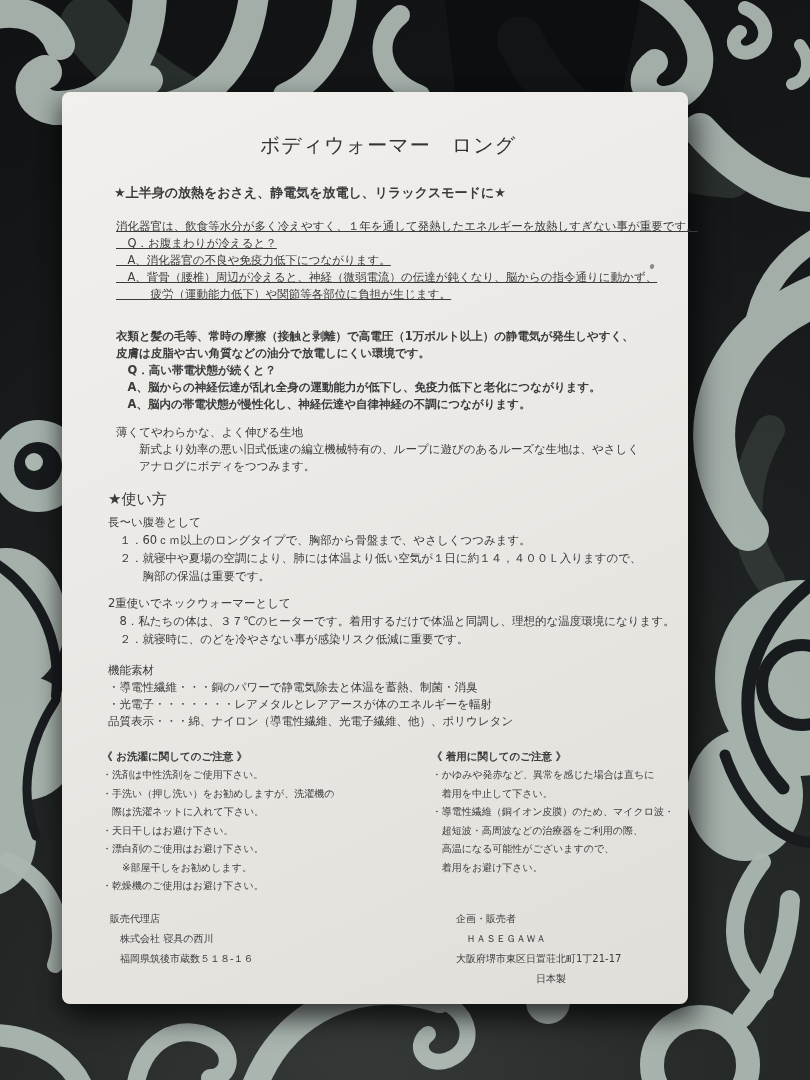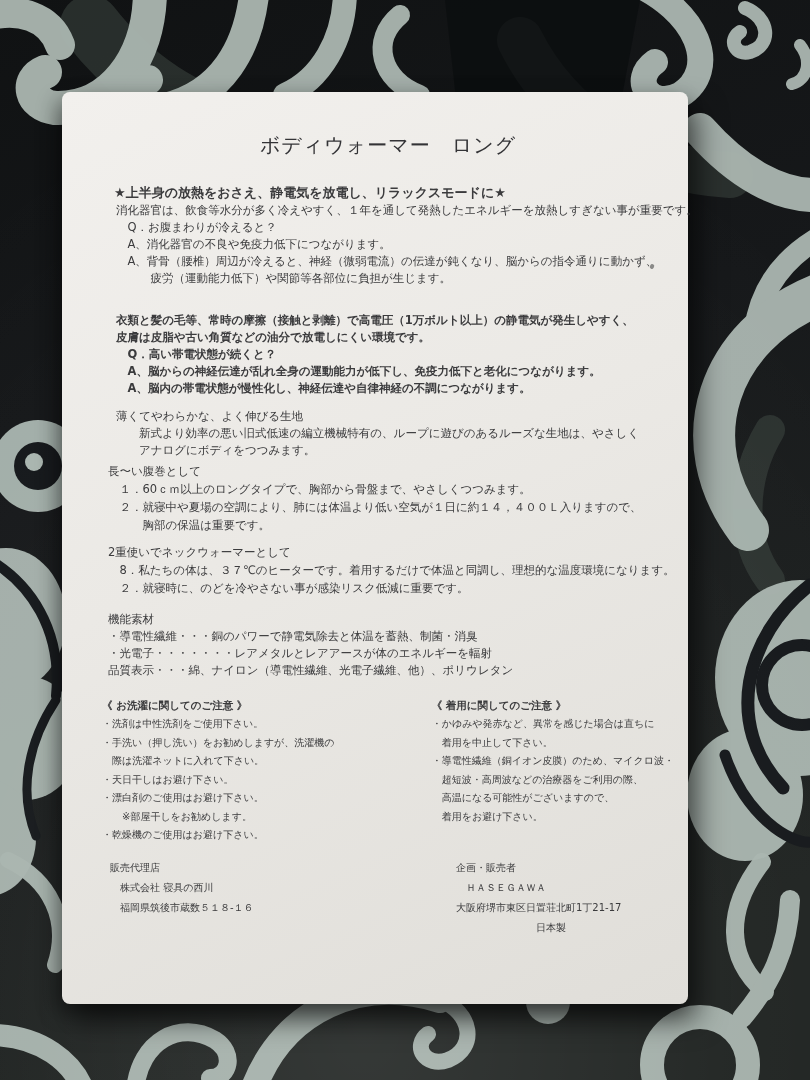--- a/index.html
+++ b/index.html
@@ -16,21 +16,21 @@
     box-shadow:10px 16px 28px rgba(0,0,0,.55), -6px 8px 20px rgba(0,0,0,.35);
     border-radius:8px;
   }
   .content { position:absolute; left:40px; top:40px; right:14px; color:#3b3b3d; }
 
   .line { white-space:pre; font-size:11.5px; line-height:17px; }
 
   .doc-title { font-size:20px; line-height:26px; text-align:center; letter-spacing:1px; color:#333336; }
   .doc-subtitle { margin-top:26px; padding-left:12px; font-size:13px; font-weight:600; white-space:pre; }
 
-  .sec-digestive { padding-left:14px; }
+  .sec-digestive { margin-top:16px; padding-left:14px;text-decoration:underline; }
   .sec-static    { margin-top:25px; padding-left:14px;font-weight:bold; }
   .sec-fabric    { margin-top:11px; padding-left:14px; }
 
   .usage-header  { margin-top:14px; padding-left:6px; font-size:15px; line-height:21px; font-weight:500; white-space:pre; }
   .sec-haramaki  { margin-top:3px; padding-left:6px; }
   .sec-haramaki .line, .sec-neck .line { line-height:18px; }
   .sec-neck      { margin-top:9px; padding-left:6px; }
   .sec-materials { margin-top:14px; padding-left:6px; }
 
   .notes-row { display:flex; margin-top:17px; }
@@ -146,20 +146,21 @@
           <div class="line">　A、脳からの神経伝達が乱れ全身の運動能力が低下し、免疫力低下と老化につながります。</div>
           <div class="line">　A、脳内の帯電状態が慢性化し、神経伝達や自律神経の不調につながります。</div>
         </div>
 
       <div class="sec-fabric">
           <div class="line">薄くてやわらかな、よく伸びる生地</div>
           <div class="line">　　新式より効率の悪い旧式低速の編立機械特有の、ループに遊びのあるルーズな生地は、やさしく</div>
           <div class="line">　　アナログにボディをつつみます。</div>
         </div>
 
+      <div class="usage-header">★使い方</div>
 
       <div class="sec-haramaki">
           <div class="line">長〜い腹巻として</div>
           <div class="line">　１．60ｃｍ以上のロングタイプで、胸部から骨盤まで、やさしくつつみます。</div>
           <div class="line">　２．就寝中や夏場の空調により、肺には体温より低い空気が１日に約１４，４００Ｌ入りますので、</div>
           <div class="line">　　　胸部の保温は重要です。</div>
         </div>
 
       <div class="sec-neck">
           <div class="line">2重使いでネックウォーマーとして</div>

